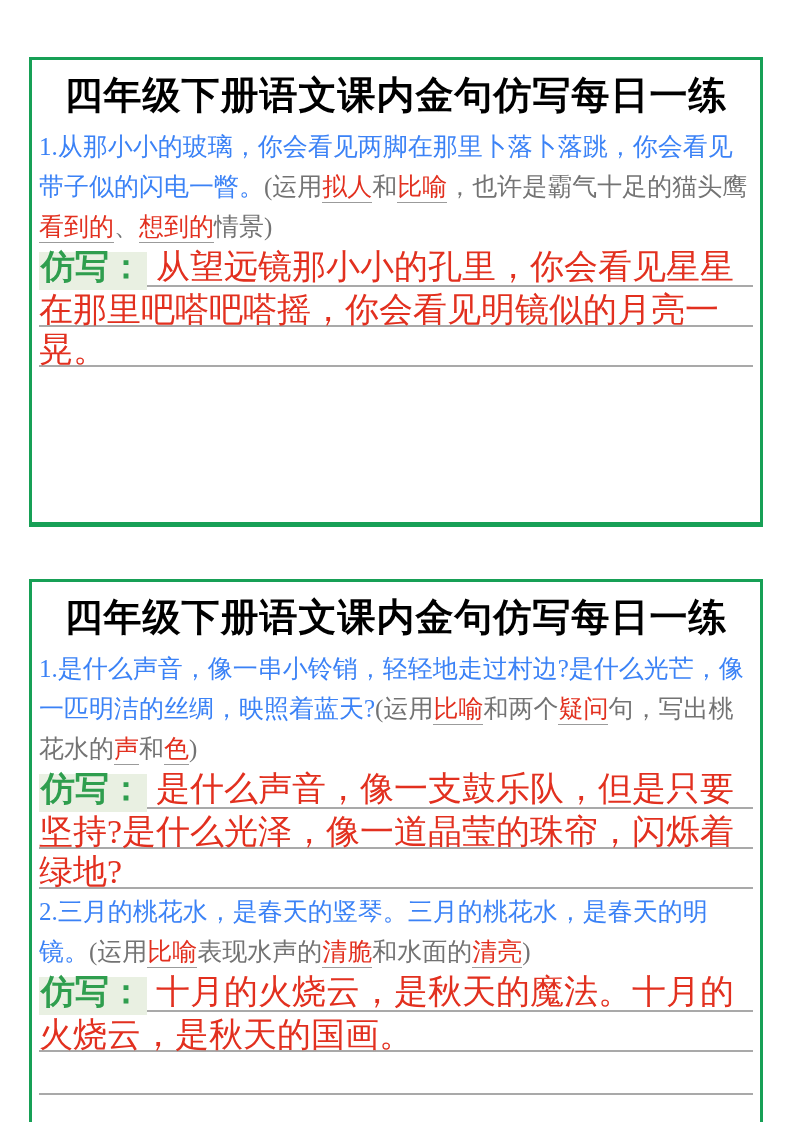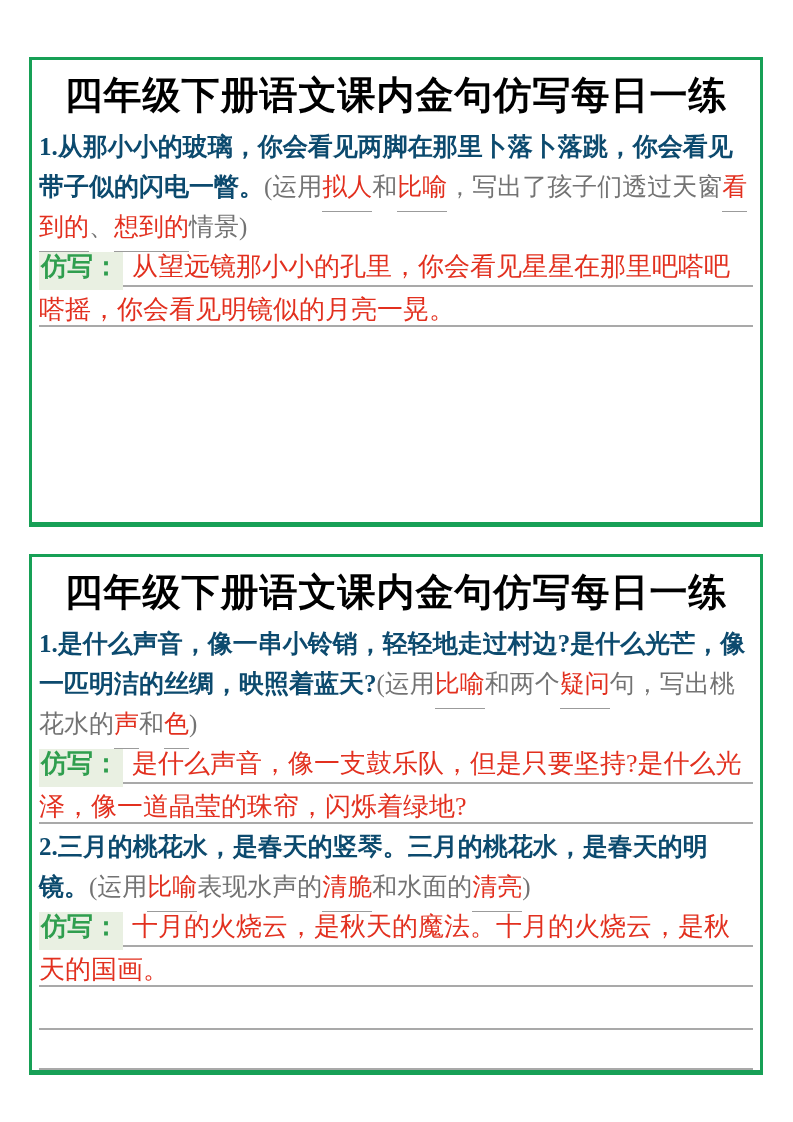--- a/index.html
+++ b/index.html
@@ -5,53 +5,53 @@
   html,body{margin:0;padding:0;background:#ffffff;}
   body{
     width:793px;height:1122px;
     font-family:"Liberation Serif","DejaVu Serif",serif;
     color:#141414;position:relative;overflow:hidden;
   }
   .sheet{padding:57px 29px 0 29px;}
   .panel{
     width:734px;min-height:470px;box-sizing:border-box;
     border:3px solid #17a056;border-bottom-width:5px;
-    padding:6px 7px 0 7px;margin:0 0 27px 0;
+    padding:6px 7px 0 7px;margin:0 0 52px 0;
     overflow:hidden;background:#fff;
   }
   .panel-title{
     font-size:38px;font-weight:900;text-align:center;
     color:#000;margin:6px 0 9px 0;line-height:46px;letter-spacing:1px;
   }
   .para{font-size:25px;line-height:40px;margin:0;color:#141414;text-align:left;}
-  .seg-black{color:#0c4a6e;font-weight:bold;}
+  .seg-black{color:#3b82f6;}
   .seg-blue{color:#737373;}
-  .seg-kw{color:#e2301f;border-bottom:1px solid #9b9b9b;padding-bottom:11px;}
+  .seg-kw{color:#e2301f;border-bottom:1px solid #9b9b9b;padding-bottom:2px;}
   .fx{
-    font-size:26px;line-height:40px;margin:0;color:#e2301f;
+    font-size:34px;line-height:40px;margin:0;color:#e2301f;
     background-image:repeating-linear-gradient(to bottom,
       transparent 0px,transparent 38px,#a9a9a9 38px,#a9a9a9 40px);
   }
   .fx-label{
     display:inline-block;color:#2f9e4e;font-weight:bold;
     background:#e9f0e2;padding:1px 4px 9px 2px;margin-right:9px;
     line-height:28px;
   }
   .fx-text{color:#e2301f;}
   .blank-line{height:38px;border-bottom:2px solid #a9a9a9;}
 </style>
 </head>
 <body>
 
 <div class="sheet">
 
   <div class="panel">
     <div class="panel-title">四年级下册语文课内金句仿写每日一练</div>
 
-    <p class="para"><span class="seg-black">1.从那小小的玻璃，你会看见两脚在那里卜落卜落跳，你会看见带子似的闪电一瞥。</span><span class="seg-blue">(运用</span><span class="seg-kw">拟人</span><span class="seg-blue">和</span><span class="seg-kw">比喻</span><span class="seg-blue">，写出了孩子们透过天窗</span><span class="seg-kw">看到的</span><span class="seg-blue">、</span><span class="seg-kw">想到的</span><span class="seg-blue">情景)</span></p>
+    <p class="para"><span class="seg-black">1.从那小小的玻璃，你会看见两脚在那里卜落卜落跳，你会看见带子似的闪电一瞥。</span><span class="seg-blue">(运用</span><span class="seg-kw">拟人</span><span class="seg-blue">和</span><span class="seg-kw">比喻</span><span class="seg-blue">，也许是霸气十足的猫头鹰</span><span class="seg-kw">看到的</span><span class="seg-blue">、</span><span class="seg-kw">想到的</span><span class="seg-blue">情景)</span></p>
 
     <p class="fx">
       <span class="fx-label">仿写：</span><span class="fx-text">从望远镜那小小的孔里，你会看见星星在那里吧嗒吧嗒摇，你会看见明镜似的月亮一晃。</span>
     </p>
 
 
   </div>
 
   <div class="panel">
     <div class="panel-title">四年级下册语文课内金句仿写每日一练</div>

